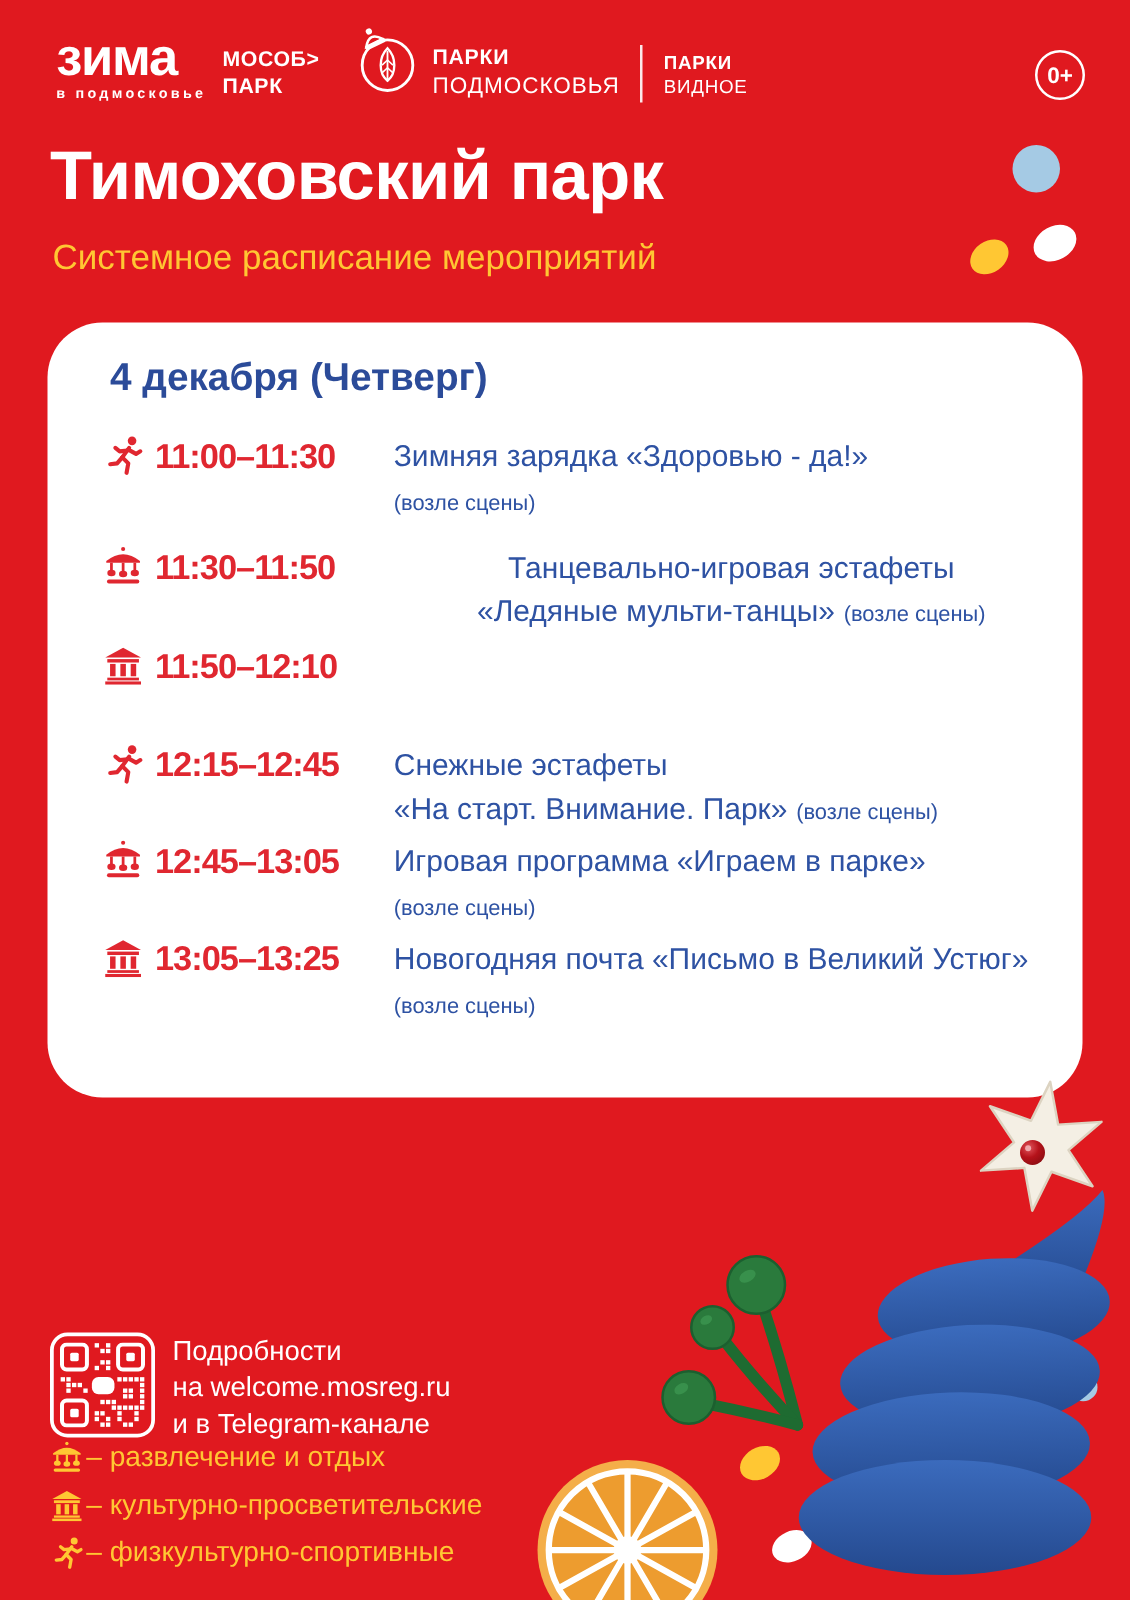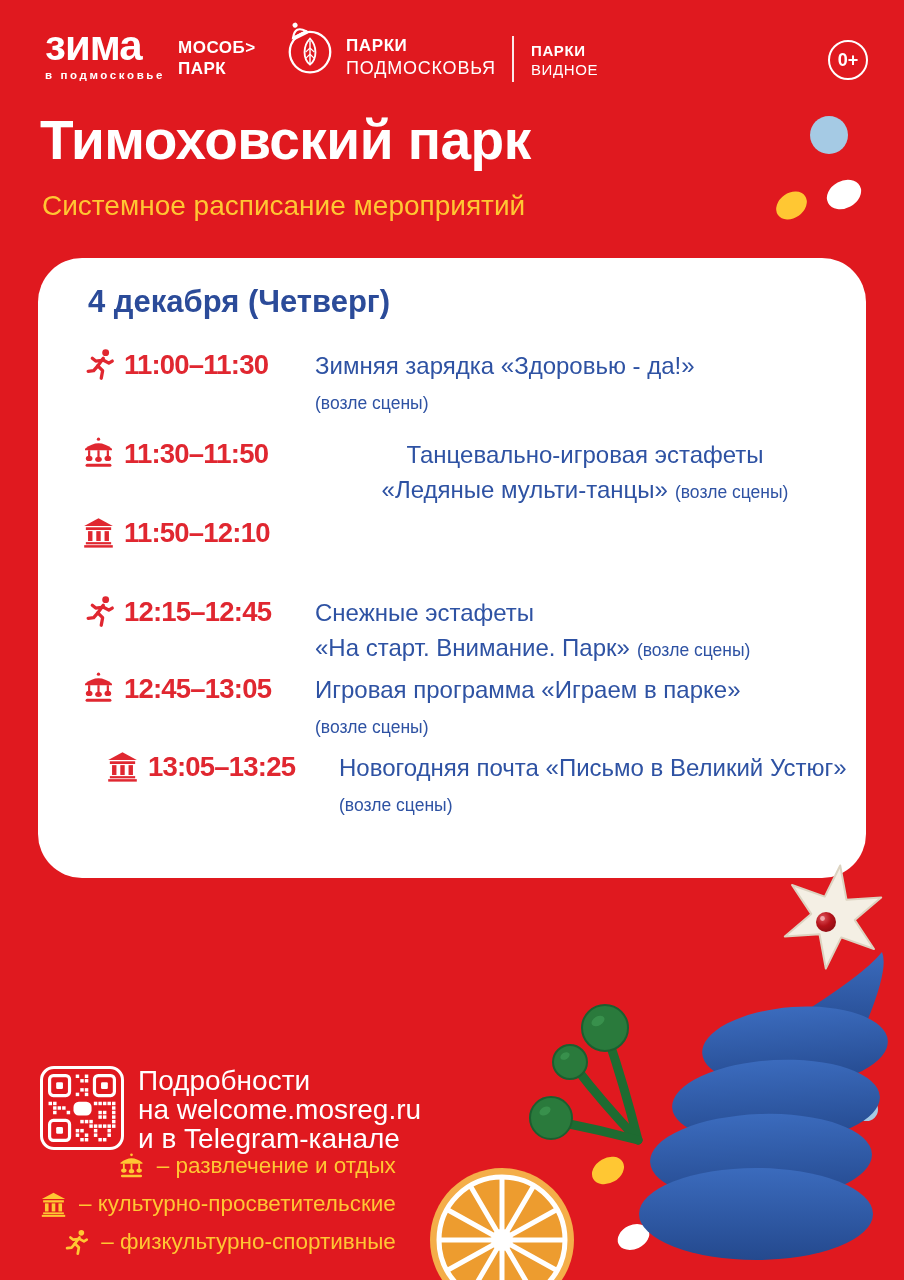--- a/index.html
+++ b/index.html
@@ -41,23 +41,23 @@
   .evt-time{position:absolute;left:86px;top:1px;color:var(--accent-red);font-size:27.5px;font-weight:700;letter-spacing:-.8px;white-space:nowrap;}
   .evt-text{position:absolute;left:277px;top:0;width:540px;color:var(--accent-blue);}
   .evt-line{min-height:35px;line-height:35px;font-size:24px;font-weight:500;}
   .evt-line-text:empty{display:none;}
   .evt-loc:empty{display:none;}
   .evt-loc{font-size:17.5px;font-weight:500;}
   .evt-line-text:not(:empty)+.evt-loc:not(:empty){margin-left:7px;}
   
   .qr{position:absolute;left:40px;top:1066px;width:84px;height:84px;border:3px solid #fff;border-radius:14px;padding:5px;}
   .qr svg{width:100%;height:100%;display:block;}
-  .footer-text{position:absolute;left:138px;top:1066px;color:#fff;font-size:28px;font-weight:500;line-height:29px;}
+  .footer-text{position:absolute;left:138px;top:1066px;color:#fff;font-size:22px;font-weight:500;line-height:29px;}
   .legend{position:absolute;left:40px;top:1152px;display:flex;flex-direction:column;gap:10px;}
-  .legend-item{display:flex;align-items:center;gap:12px;height:28px;justify-content:flex-end;}
+  .legend-item{display:flex;align-items:center;gap:2px;height:28px;}
   .legend-icon{width:27px;height:27px;color:var(--accent-yellow);flex:0 0 27px;}
   .legend-icon svg{width:100%;height:100%;}
   .legend-label{color:var(--accent-yellow);font-size:22.5px;font-weight:500;white-space:nowrap;}
   
   .dot{position:absolute;border-radius:50%;}
   .dot-blue-top{left:810px;top:116px;width:38px;height:38px;background:var(--light-blue);}
   .dot-white-top{left:826px;top:181px;width:36px;height:27px;background:#fff;transform:rotate(-28deg);}
   .dot-yellow-top{left:775px;top:193px;width:33px;height:25px;background:var(--accent-yellow);transform:rotate(-35deg);}
   .dot-yellow-bottom{left:591px;top:1158px;width:34px;height:25px;background:var(--accent-yellow);transform:rotate(-30deg);}
   .dot-white-bottom{left:617px;top:1225px;width:33px;height:24px;background:#fff;transform:rotate(-25deg);}
@@ -197,21 +197,21 @@
     <span class="evt-icon"><svg>
               <use href="#sym-carousel"></use>
             </svg></span>
     <span class="evt-time">12:45–13:05</span>
     <div class="evt-text">
       <div class="evt-line"><span class="evt-line-text">Игровая программа «Играем в парке»</span></div>
       <div class="evt-line"><span class="evt-loc">(возле сцены)</span></div>
     </div>
   </div>
 
-  <div class="event" style="top: 492px; margin-left: 24px;">
+  <div class="event" style="top: 492px;">
     <span class="evt-icon"><svg>
               <use href="#sym-museum"></use>
             </svg></span>
     <span class="evt-time">13:05–13:25</span>
     <div class="evt-text">
       <div class="evt-line"><span class="evt-line-text">Новогодняя почта «Письмо в Великий Устюг»</span></div>
       <div class="evt-line"><span class="evt-loc">(возле сцены)</span></div>
     </div>
   </div>
 </div>

